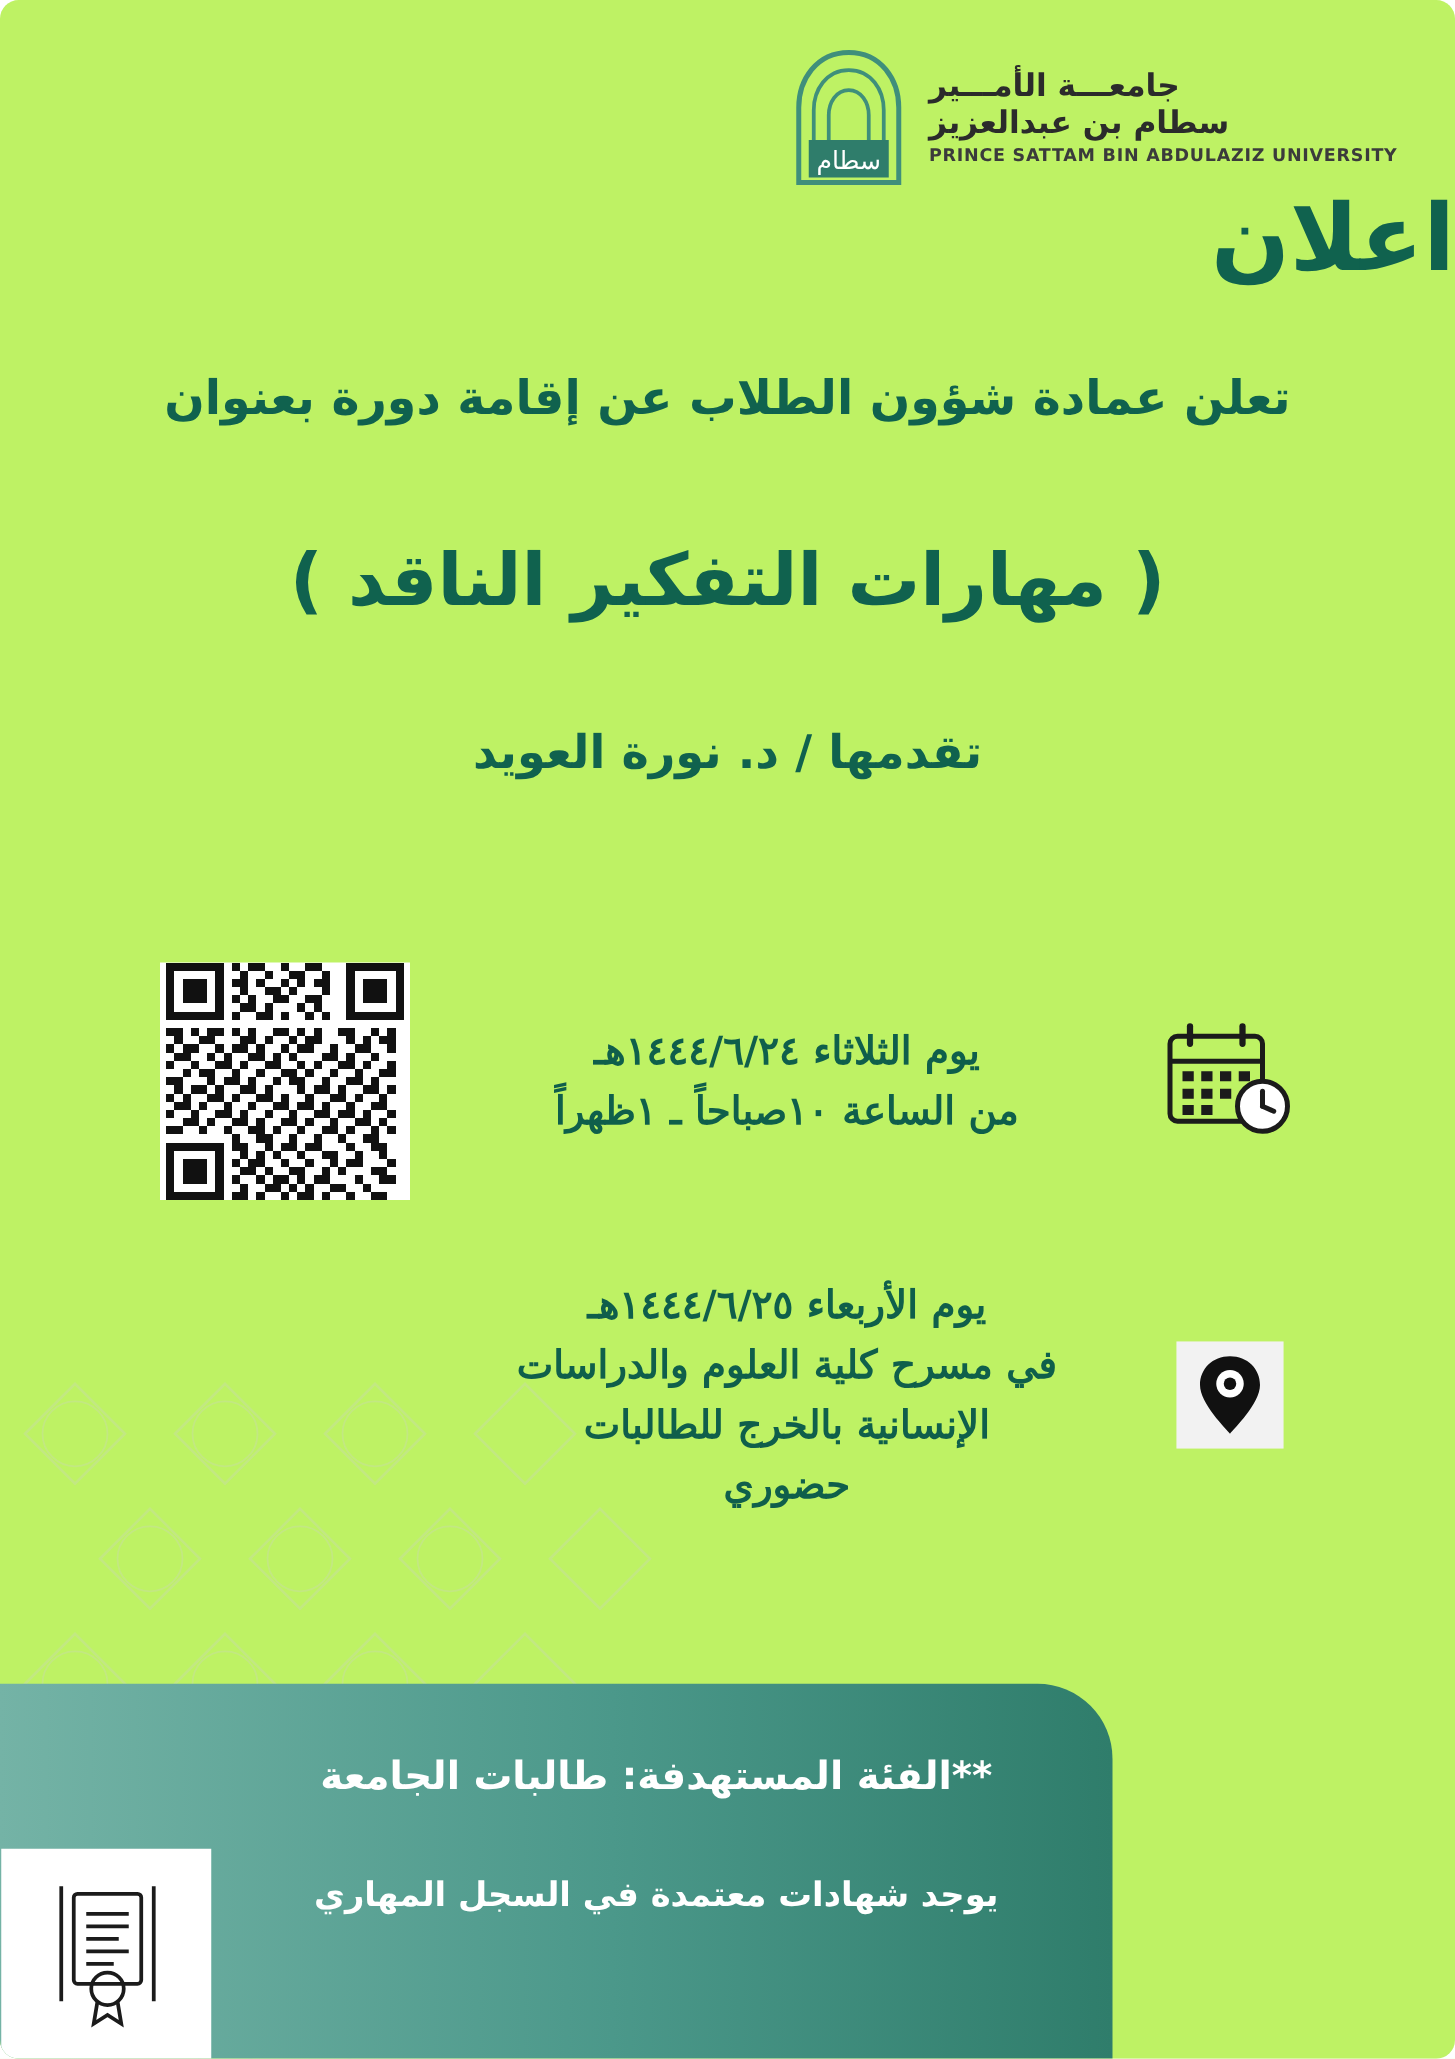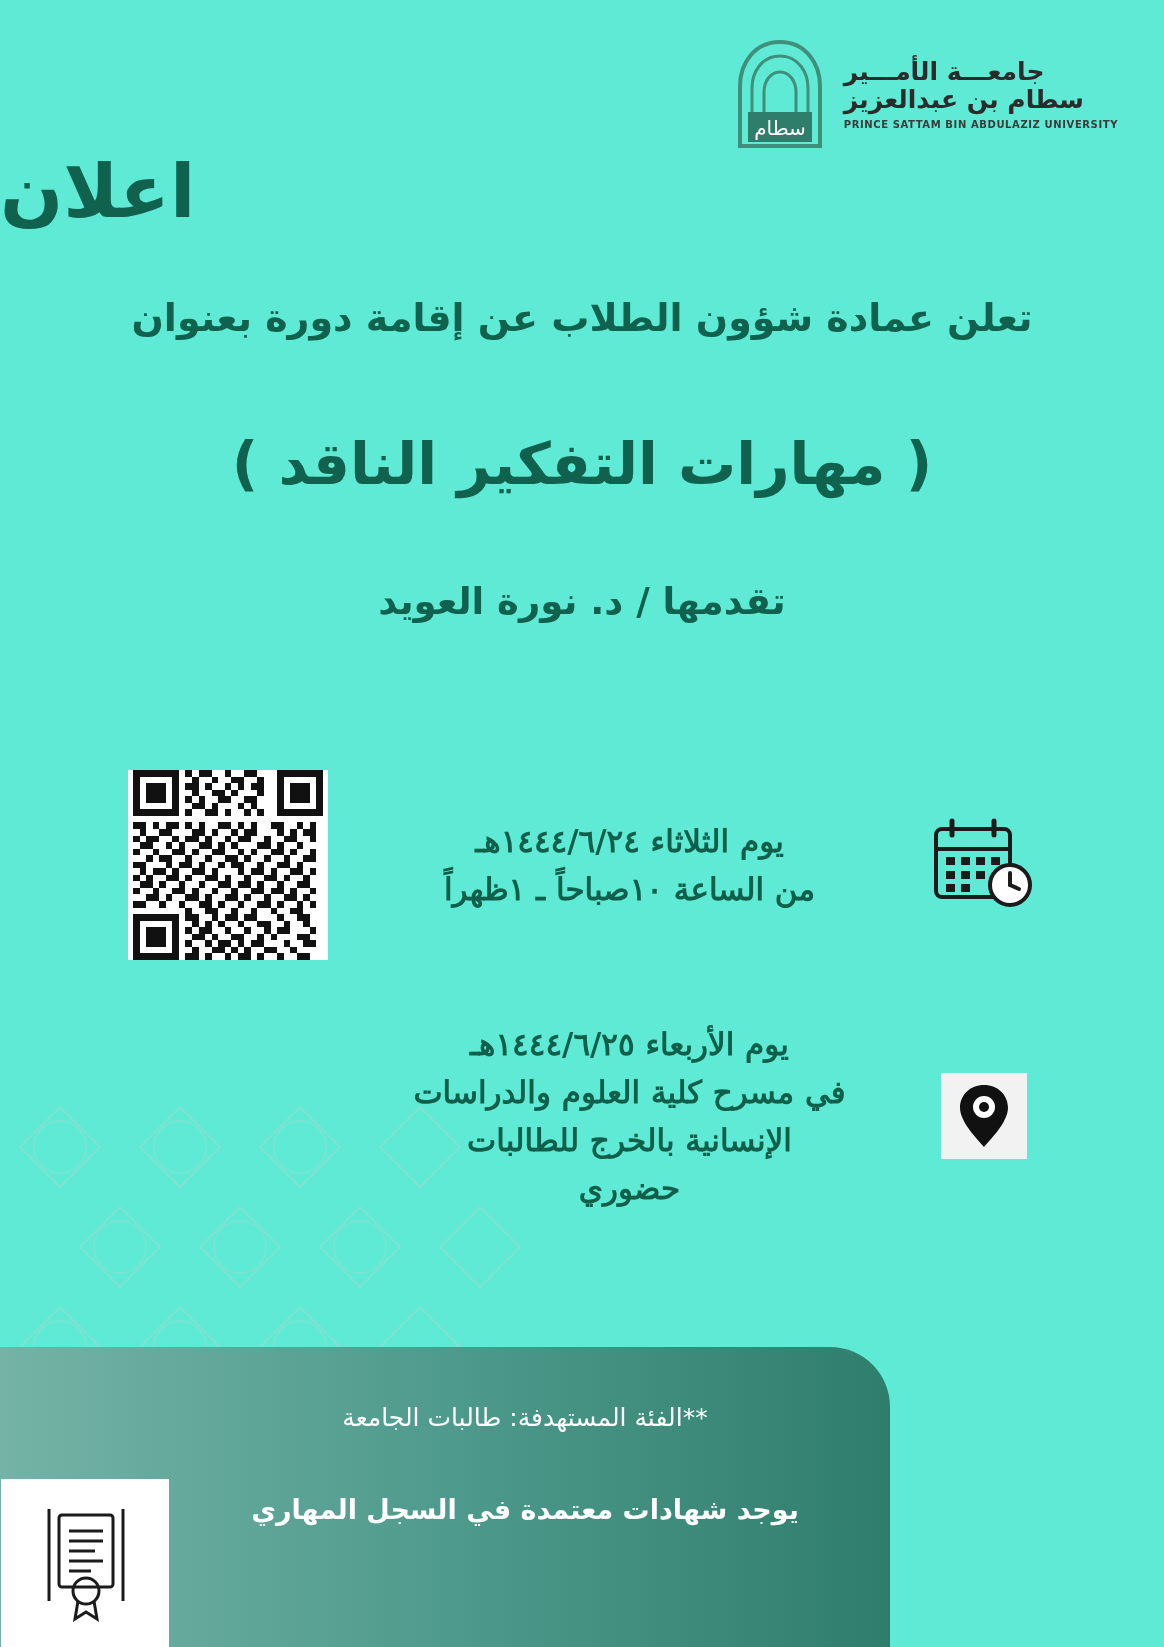--- a/index.html
+++ b/index.html
@@ -7,22 +7,23 @@
     padding: 0;
     background: #ffffff;
   }
   body {
     font-family: "DejaVu Sans", "Liberation Sans", sans-serif;
   }
   .poster {
     position: relative;
     width: 1164px;
     height: 1647px;
-    background: #5eead4;
+    background: #bef264;
     overflow: hidden;
+    border-radius: 15px;
   }
 
   
   .ornament {
     position: absolute;
     left: -40px;
     bottom: -60px;
     width: 700px;
     height: 620px;
     opacity: 0.28;
@@ -51,41 +52,41 @@
     letter-spacing: 1px;
     color: #2b2b2b;
   }
   .logo-text .l2 {
     font-size: 25px;
     font-weight: bold;
     color: #2b2b2b;
     margin-top: 0;
   }
   .logo-text .l3 {
-    font-size: 10px;
+    font-size: 14px;
     font-weight: bold;
     color: #3b3b3b;
     letter-spacing: 0.6px;
     margin-top: 4px;
     direction: ltr;
     text-align: left;
   }
   .logo-mark {
     width: 96px;
     height: 112px;
     flex: 0 0 auto;
   }
 
   
   .title-ad {
     position: absolute;
     top: 148px;
     left: 0;
     right: 0;
-    text-align: left;
+    text-align: right;
     color: #10624e;
     font-size: 74px;
     font-weight: bold;
     letter-spacing: 2px;
   }
   .subtitle {
     position: absolute;
     top: 296px;
     left: 0;
     right: 0;
@@ -182,22 +183,22 @@
     margin-right: 274px;
   }
   .footer-inner {
     position: absolute;
     inset: 0;
     padding: 56px 70px 0 230px;
     color: #ffffff;
     text-align: center;
   }
   .footer-line1 {
-    font-size: 25px;
-    font-weight: normal;
+    font-size: 31px;
+    font-weight: bold;
     letter-spacing: 0.5px;
   }
   .footer-line2 {
     font-size: 27px;
     font-weight: bold;
     margin-top: 62px;
     letter-spacing: 0.5px;
   }
   .cert-badge {
     position: absolute;

